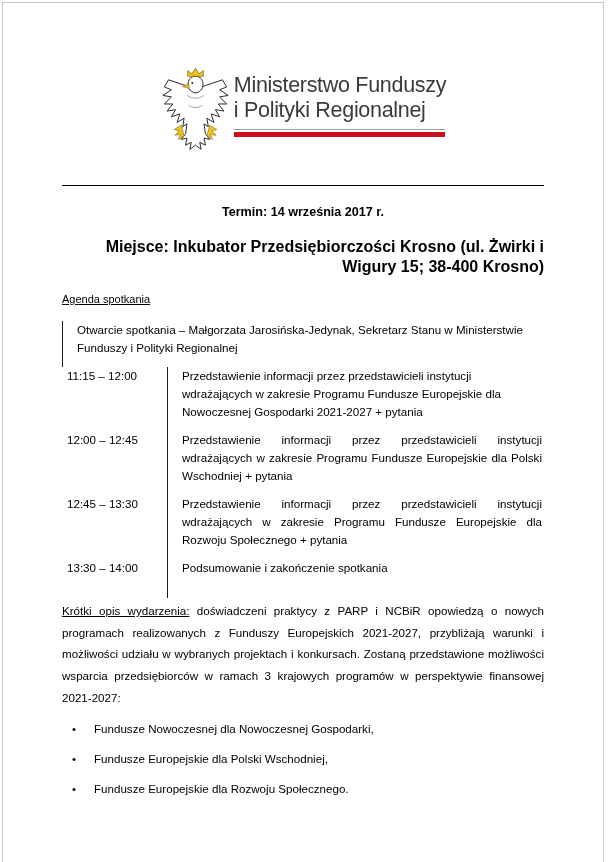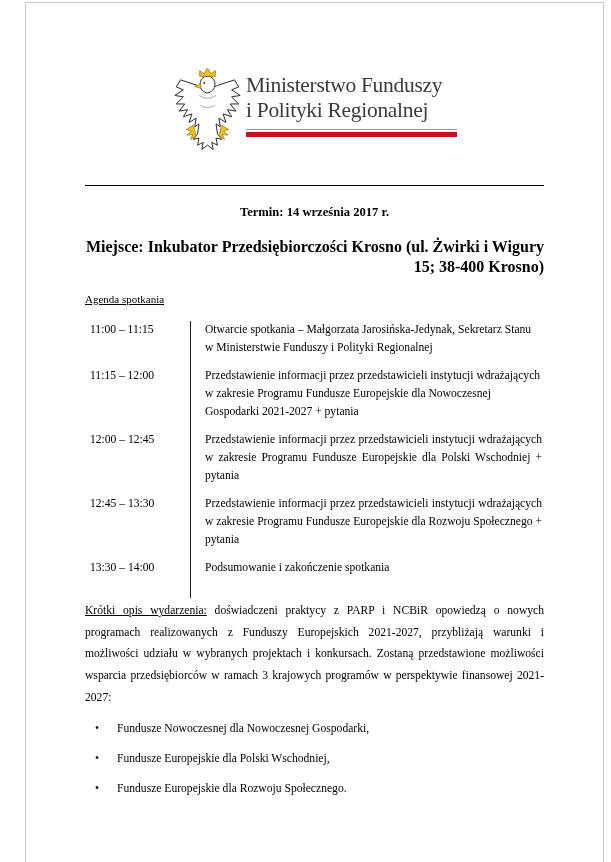--- a/index.html
+++ b/index.html
@@ -4,26 +4,25 @@
 <style>
   * { margin: 0; padding: 0; box-sizing: border-box; }
   html, body { background: #fff; }
   body {
     width: 611px; height: 862px;
     font-family: "Liberation Sans", "DejaVu Sans", sans-serif;
     color: #000;
     overflow: hidden;
   }
   .sheet {
-    margin: 2px 7px 0 25px;
+    margin: 2px 7px 0 2px;
     border: 1px solid #c9c9c9;
     border-bottom: none;
     min-height: 860px;
     background: #fff;
-    font-family: Liberation Serif, serif;
   }
   .content { margin: 0 59px; }
 
   
   .logo-block {
     display: flex;
     justify-content: center;
     align-items: flex-start;
     gap: 3px;
     padding-top: 62px;
@@ -159,21 +158,20 @@
 
 
     <div class="termin">Termin: 14 września 2017 r.</div>
 
     <div class="miejsce">Miejsce: Inkubator Przedsiębiorczości Krosno (ul. Żwirki i Wigury 15; 38-400 Krosno)</div>
 
     <div class="agenda-heading">Agenda spotkania</div>
 
     <div class="agenda-table">
       <div class="agenda-row">
-        <div class="agenda-time">11:00 – 11:15</div>
         <div class="agenda-desc">Otwarcie spotkania – Małgorzata Jarosińska-Jedynak, Sekretarz Stanu w Ministerstwie Funduszy i Polityki Regionalnej</div>
       </div>
       <div class="agenda-row">
         <div class="agenda-time">11:15 – 12:00</div>
         <div class="agenda-desc">Przedstawienie informacji przez przedstawicieli instytucji wdrażających w zakresie Programu Fundusze Europejskie dla Nowoczesnej Gospodarki 2021-2027 + pytania</div>
       </div>
       <div class="agenda-row justified">
         <div class="agenda-time">12:00 – 12:45</div>
         <div class="agenda-desc">Przedstawienie informacji przez przedstawicieli instytucji wdrażających w zakresie Programu Fundusze Europejskie dla Polski Wschodniej + pytania</div>
       </div>

